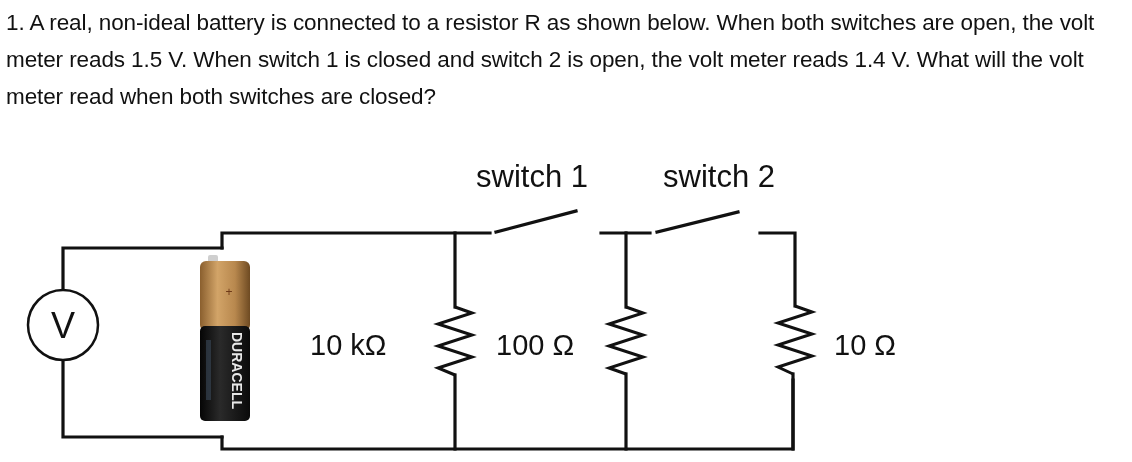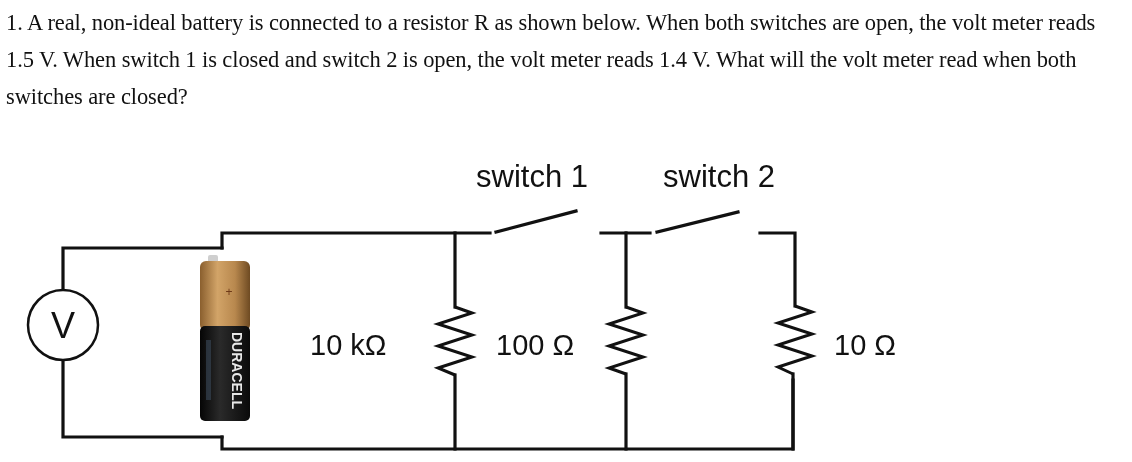--- a/index.html
+++ b/index.html
@@ -1,17 +1,17 @@
 <!DOCTYPE html>
 <html><head>
 <meta charset="utf-8">
 <style>
   html, body { margin: 0; padding: 0; background: #ffffff; }
   body { width: 1132px; height: 462px; position: relative; overflow: hidden; font-family: "Liberation Sans", sans-serif; color: #111; }
-  .question { position: absolute; left: 6px; top: 4px; width: 1120px; font-size: 22.5px; line-height: 37px; margin: 0; letter-spacing: -0.1px; font-family: Liberation Serif, serif; }
+  .question { position: absolute; left: 6px; top: 4px; width: 1120px; font-size: 22.5px; line-height: 37px; margin: 0; letter-spacing: -0.1px; }
   .diagram { position: absolute; left: 0; top: 0; }
   .lbl { font-family: "Liberation Sans", sans-serif; fill: #111; }
   .sw-lbl { font-size: 31px; }
   .res-lbl { font-size: 29px; }
 </style>
 </head>
 <body>
 
 <p class="question">1. A real, non-ideal battery is connected to a resistor R as shown below. When both switches are open, the volt meter reads 1.5 V. When switch 1 is closed and switch 2 is open, the volt meter reads 1.4 V. What will the volt meter read when both switches are closed?</p>
 

